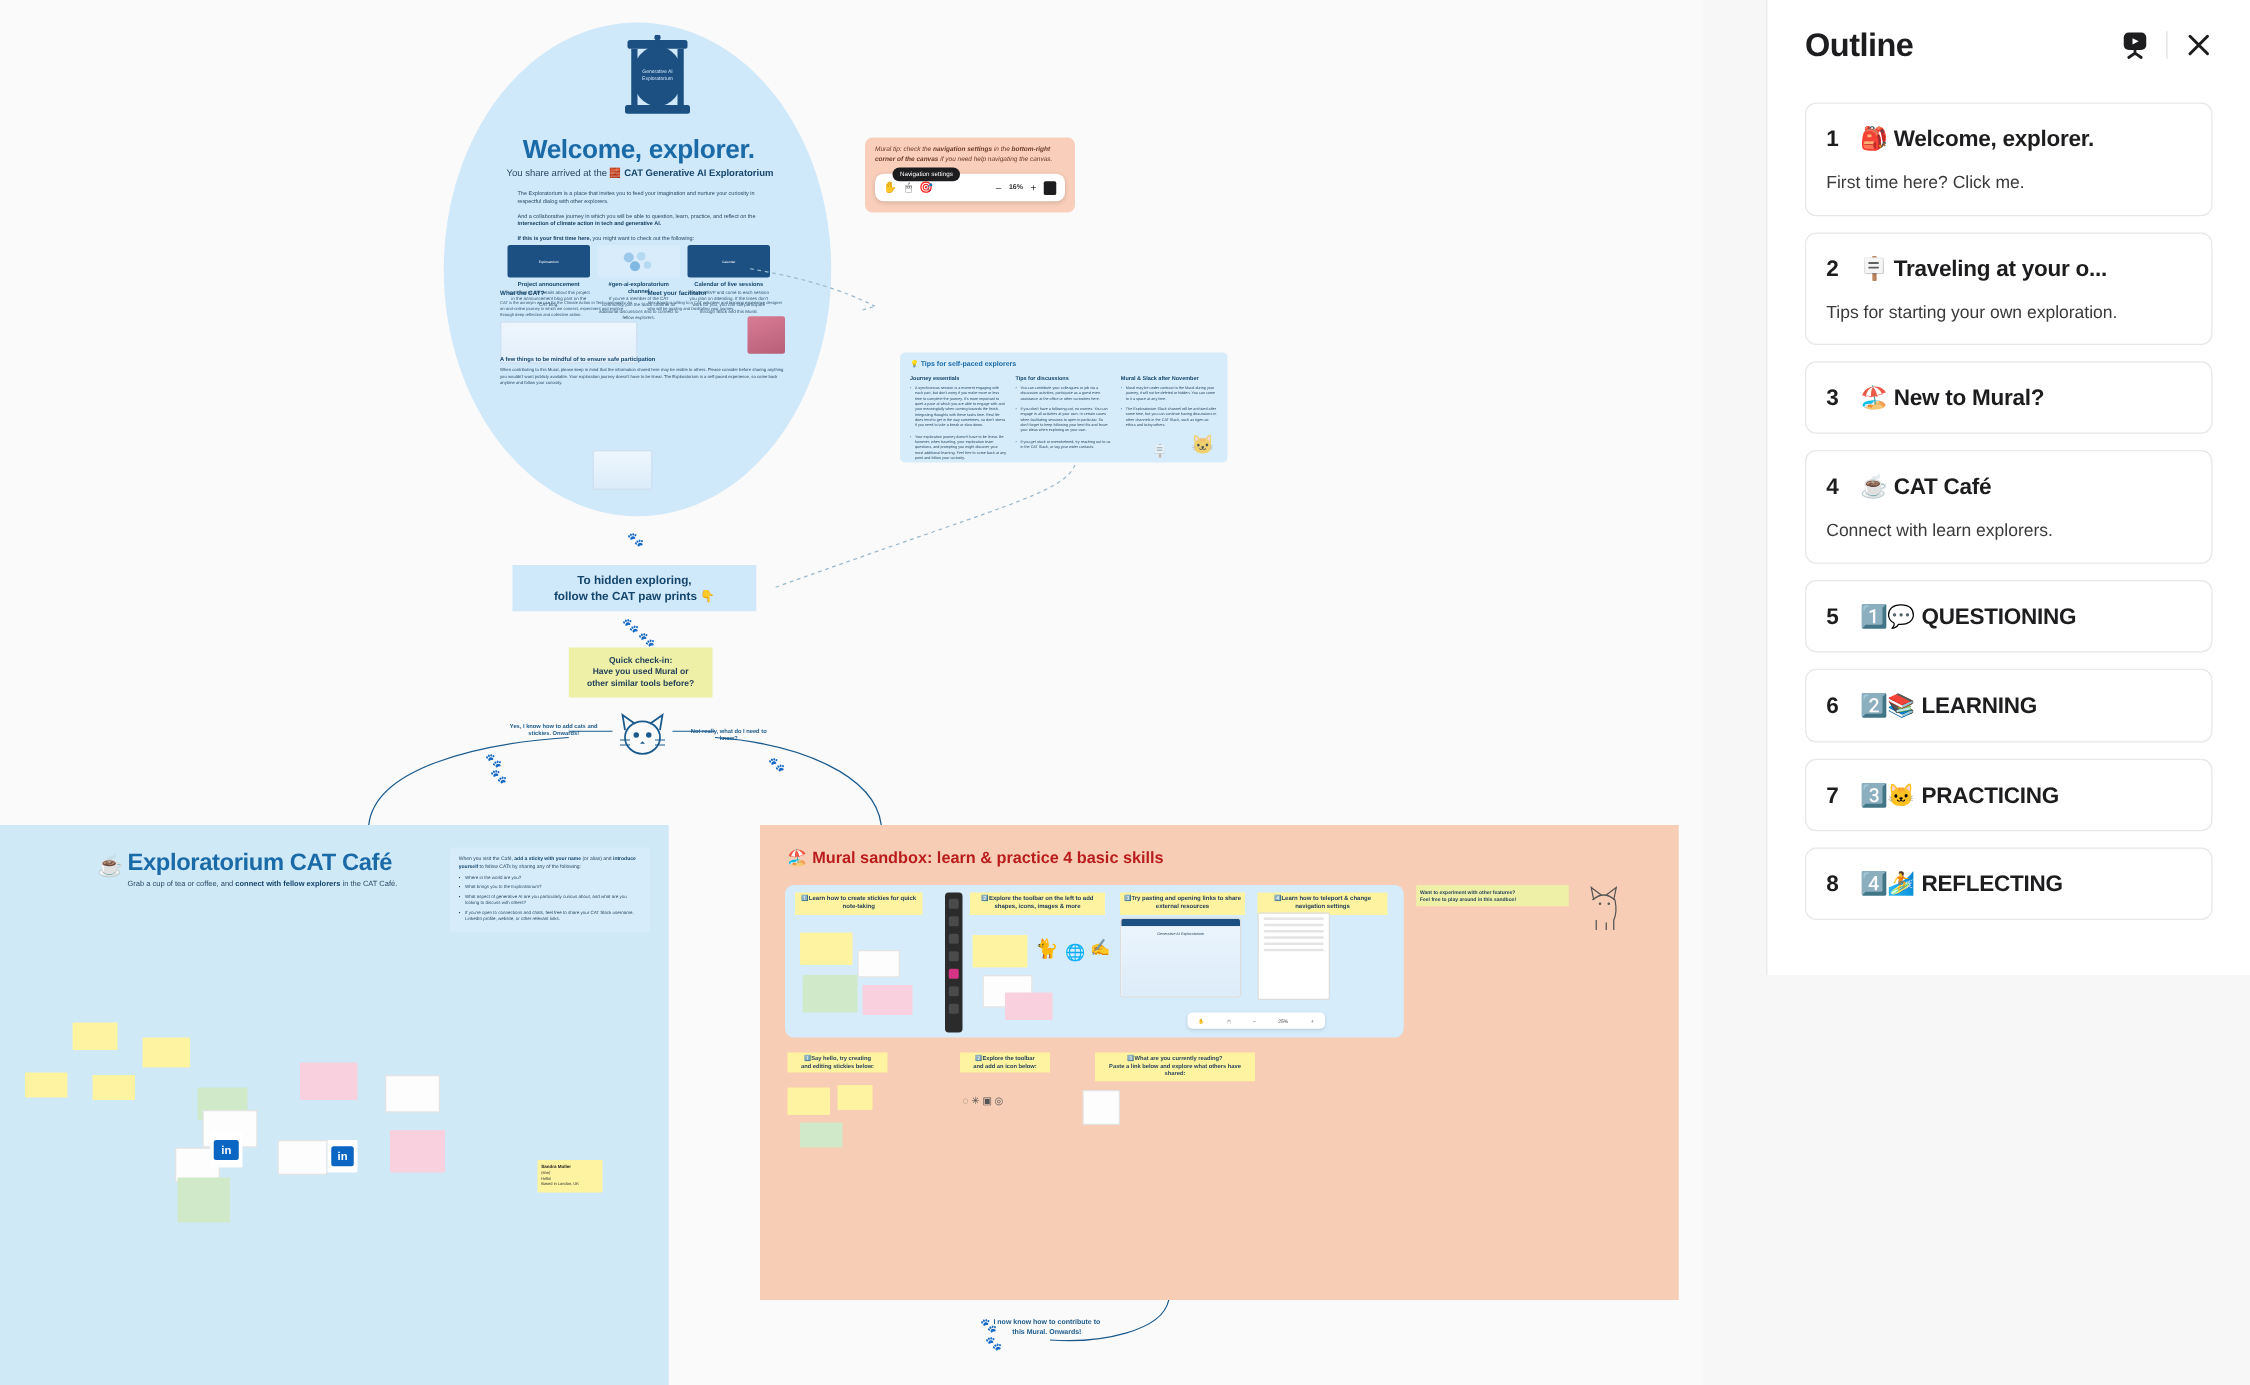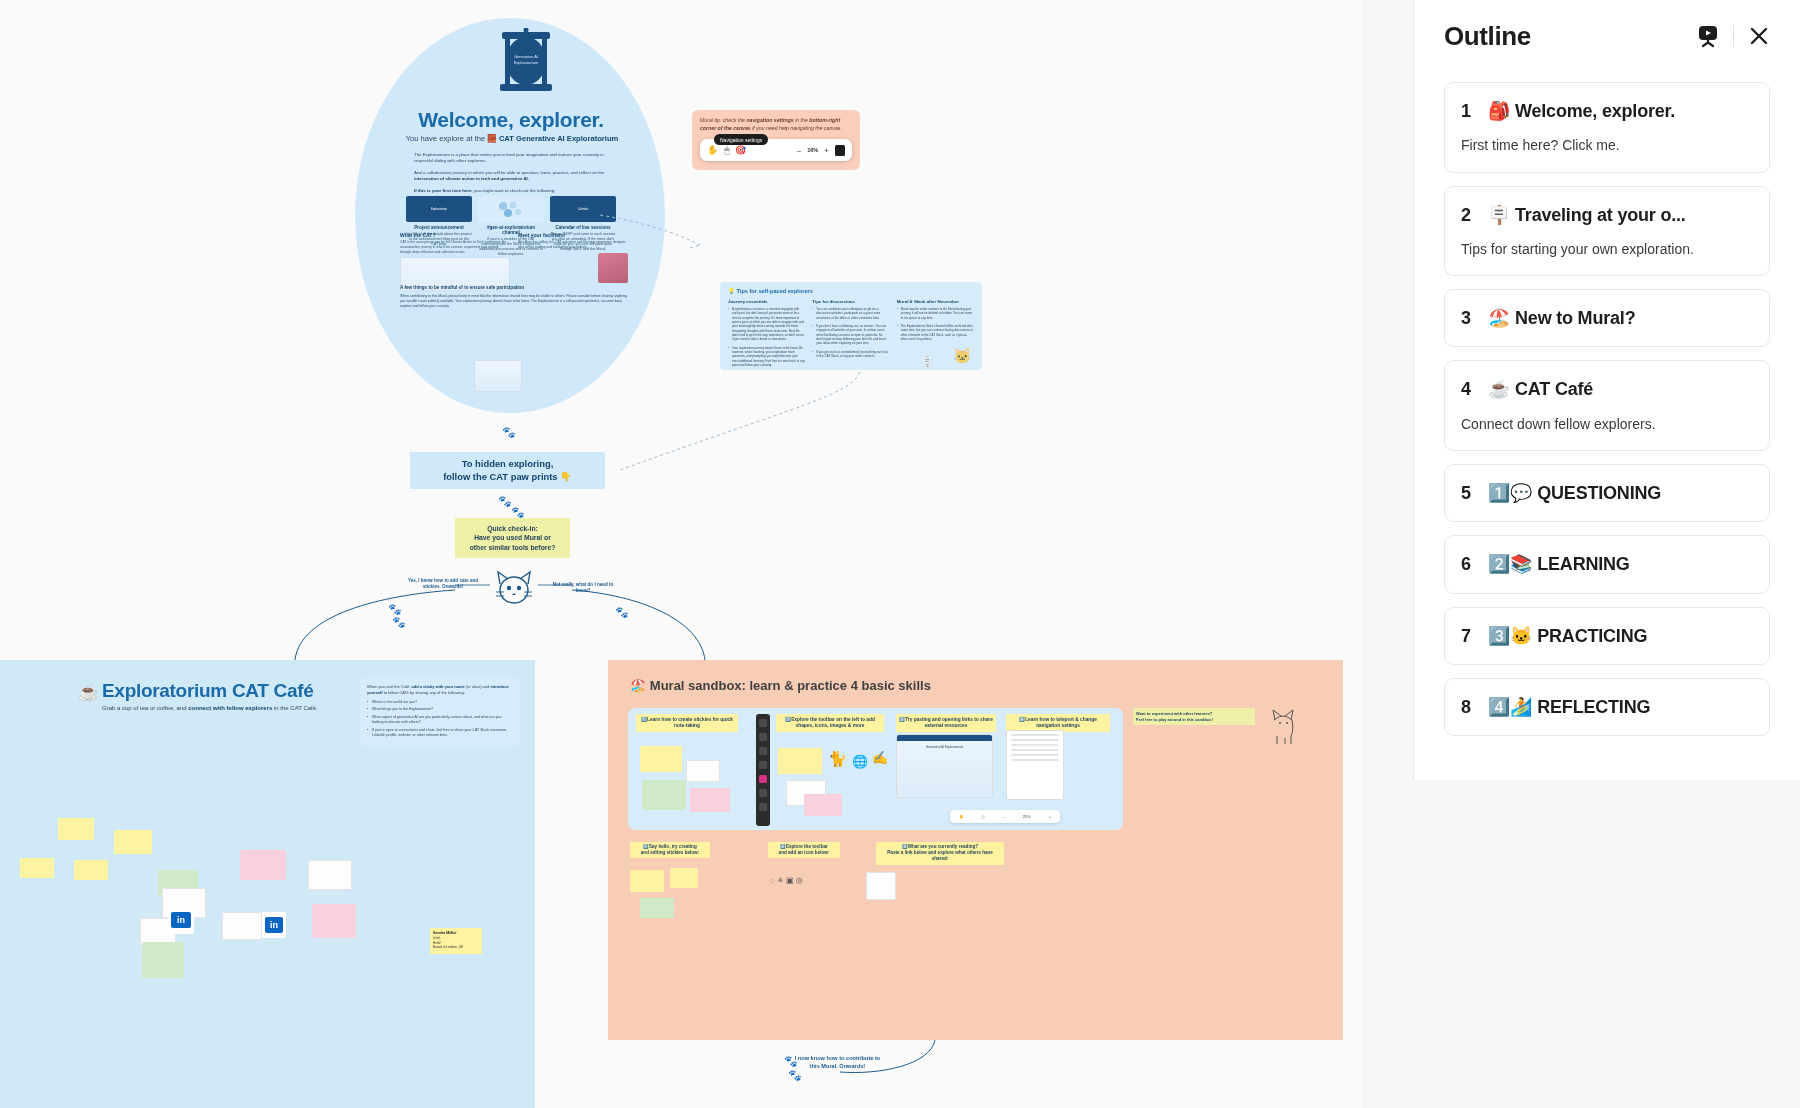--- a/index.html
+++ b/index.html
@@ -240,21 +240,21 @@
   .sticky .s-name { font-weight: bold; font-size: 3.6px; color: #1a1a1a; }
 
   
   .sandbox-region {
     position: absolute; left: 608px; top: 660px;
     width: 735px; height: 380px;
     background: #f8cdb5;
   }
   .sb-title {
     position: absolute; left: 22px; top: 18px;
-    font-size: 13px; font-weight: bold; color: #404040;
+    font-size: 13px; font-weight: bold; color: #b91c1c;
   }
   .sb-inner {
     position: absolute; left: 20px; top: 48px;
     width: 495px; height: 122px;
     background: #d6ecfb; border-radius: 7px;
   }
   .sb-col-label {
     position: absolute; font-size: 4.8px; font-weight: bold;
     color: #1f3d57; background: #fdf3a0;
     padding: 2.5px 3px; text-align: center; line-height: 1.35;
@@ -379,21 +379,21 @@
     <rect x="46" y="11" width="5" height="45" fill="#1c4f82"></rect>
     <ellipse cx="30" cy="33" rx="20" ry="24" fill="#1c4f82"></ellipse>
     <text x="30" y="30" font-size="4" fill="#cfe8fa" text-anchor="middle" font-family="Liberation Sans, sans-serif">Generative AI</text>
     <text x="30" y="36" font-size="4" fill="#cfe8fa" text-anchor="middle" font-family="Liberation Sans, sans-serif">Exploratorium</text>
     <circle cx="30" cy="2" r="2.5" fill="#1c4f82"></circle>
   </svg>
 
   <div class="welcome-title">Welcome, explorer.</div>
 
   <div class="welcome-sub">
-    <span>You have explore at the </span><span>🧱</span>
+    <span>You share arrived at the </span><span>🧱</span>
     <b>CAT Generative AI Exploratorium</b>
   </div>
 
   <div class="welcome-body">
     <p>The Exploratorium is a place that invites you to feed your imagination and nurture your curiosity in respectful dialog with other explorers.</p>
     <p><span>And a collaborative journey in which you will be able to question, learn, practice, and reflect on the </span><b>intersection of climate action in tech and generative AI.</b></p>
     <p><b>If this is your first time here,</b><span> you might want to check out the following:</span></p>
   </div>
 
   <div class="card-row">
@@ -721,21 +721,21 @@
         <div class="ol-item-row">
           <span class="ol-num">3</span>
           <span class="ol-label"><span>🏖️</span> New to Mural?</span>
         </div>
       </div>
       <div class="ol-item">
         <div class="ol-item-row">
           <span class="ol-num">4</span>
           <span class="ol-label"><span>☕</span> CAT Café</span>
         </div>
-        <div class="ol-desc">Connect down fellow explorers.</div>
+        <div class="ol-desc">Connect with learn explorers.</div>
       </div>
       <div class="ol-item">
         <div class="ol-item-row">
           <span class="ol-num">5</span>
           <span class="ol-label"><span>1️⃣💬</span> QUESTIONING</span>
         </div>
       </div>
       <div class="ol-item">
         <div class="ol-item-row">
           <span class="ol-num">6</span>

